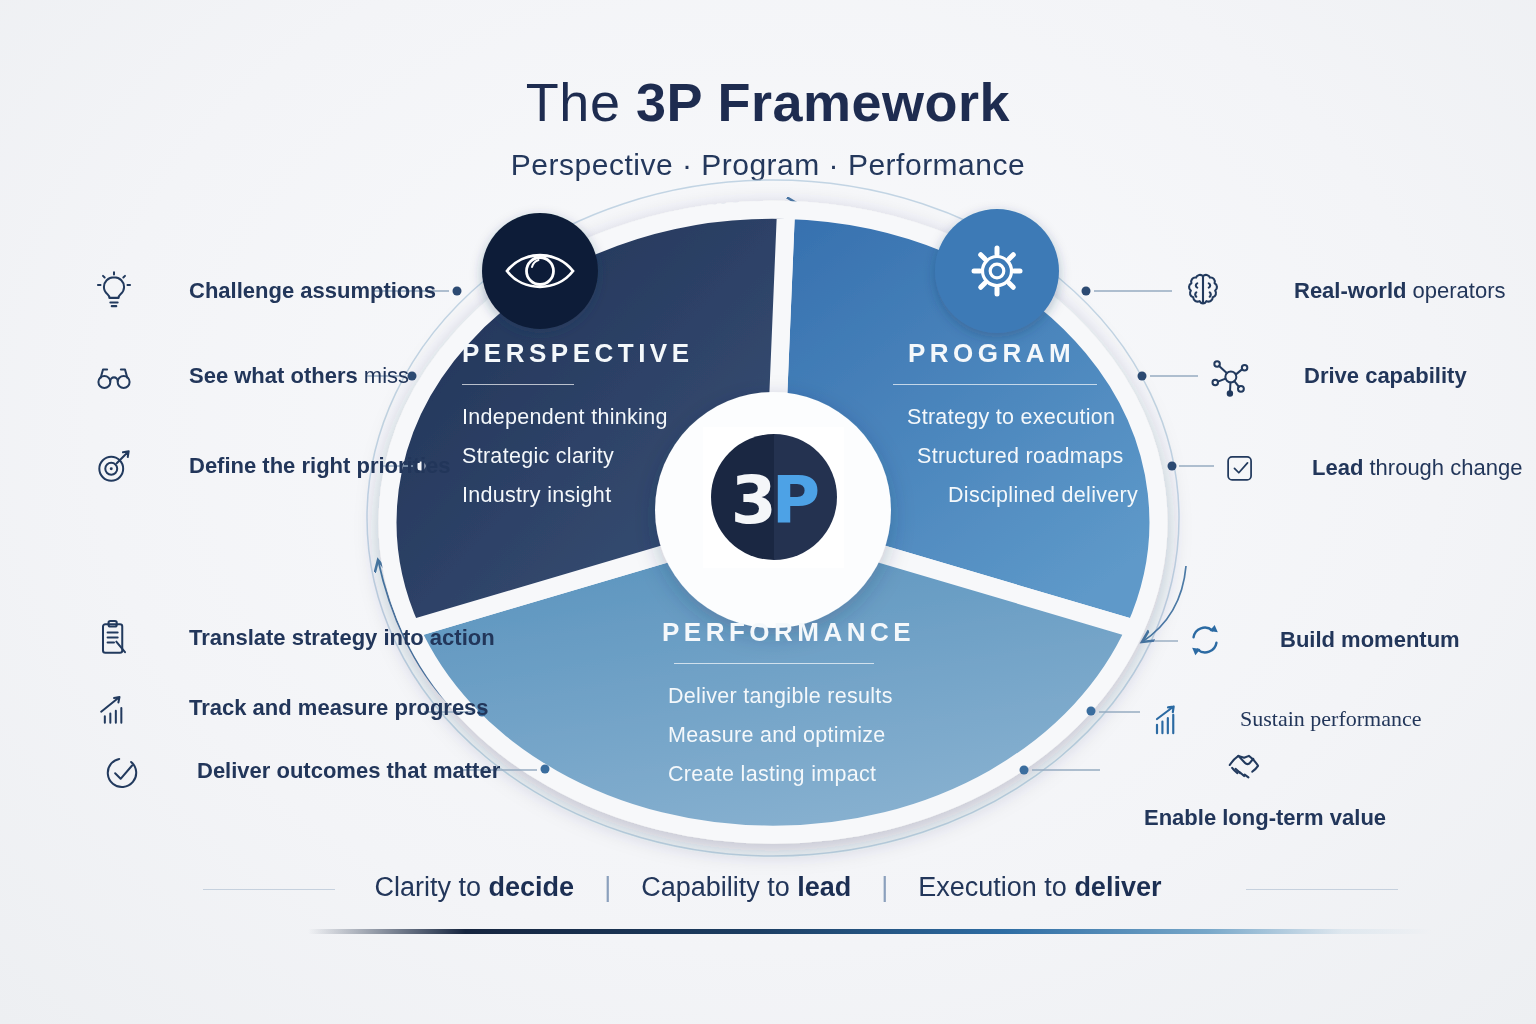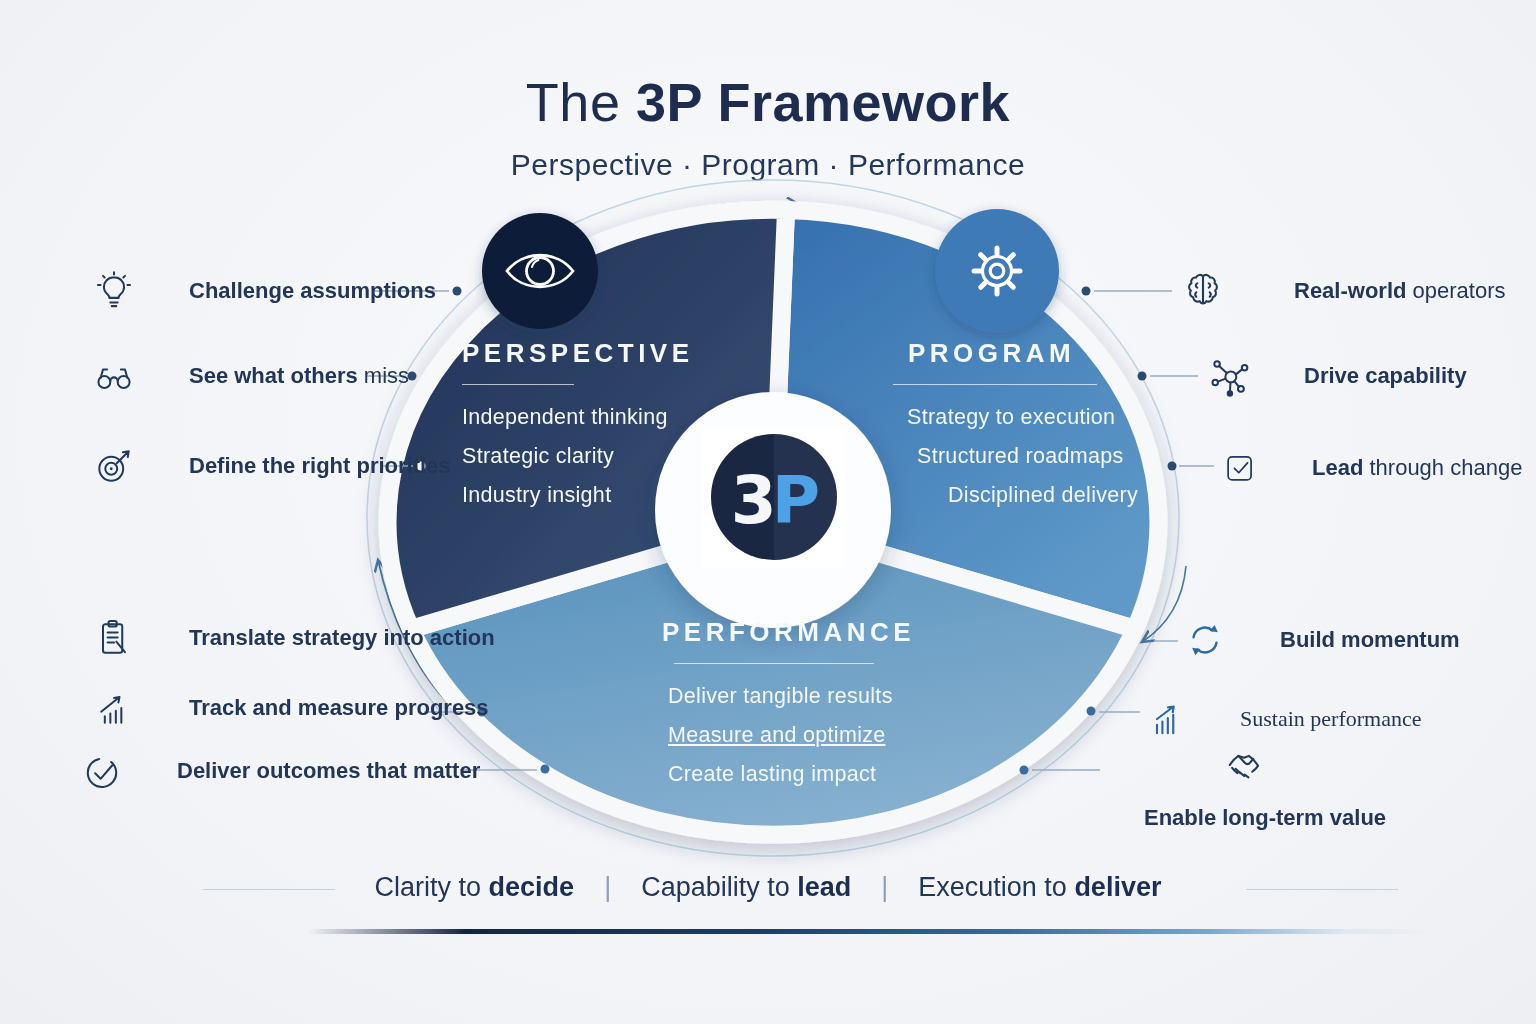--- a/index.html
+++ b/index.html
@@ -170,21 +170,21 @@
     <hr class="rule" style="width:204px;">
     <div class="item" style="margin-left:14px;">Strategy to execution</div>
     <div class="item" style="margin-left:24px;">Structured roadmaps</div>
     <div class="item" style="margin-left:55px;">Disciplined delivery</div>
   </div>
 
   <div class="seg" style="left:662px;top:617px;width:270px;">
     <h3>PERFORMANCE</h3>
     <hr class="rule" style="width:200px;margin-left:12px;">
     <div class="item" style="margin-left:6px;">Deliver tangible results</div>
-    <div class="item" style="margin-left:6px;text-decoration:underline;">Measure and optimize</div>
+    <div class="item" style="margin-left:6px;">Measure and optimize</div>
     <div class="item" style="margin-left:6px;">Create lasting impact</div>
   </div>
 
   <div class="co left" style="left:92px;top:263px;">
     <span class="ico">
       <svg width="44" height="44" viewBox="0 0 48 48" class="icon-line">
         <path d="M24 9c-6.6 0-11 5-11 10.5 0 3.6 1.8 6.2 3.9 8 1.4 1.2 2.1 2.4 2.1 4h10c0-1.6.7-2.8 2.1-4 2.1-1.8 3.9-4.4 3.9-8C35 14 30.6 9 24 9z"></path>
         <path d="M20 36.5h8M21.5 40.5h5"></path>
         <path d="M24 3.5V6M12 7.5l1.8 1.8M36 7.5l-1.8 1.8M6.5 17.5h2.8M38.7 17.5h2.8"></path>
       </svg>
@@ -231,21 +231,21 @@
   <div class="co left" style="left:92px;top:680px;">
     <span class="ico">
       <svg width="44" height="44" viewBox="0 0 48 48" class="icon-line">
         <path d="M14 40v-7M20 40V30M26 40V27M32 40V24"></path>
         <path d="M10 28 30 12M30 12l-6 1.2M30 12l-1.2 6"></path>
       </svg>
     </span>
     <span class="txt"><span class="strong">Track and measure progress</span><span class="light"></span></span>
   </div>
 
-  <div class="co left" style="left:80px;top:743px;">
+  <div class="co left" style="left:100px;top:743px;">
     <span class="ico">
       <svg width="44" height="44" viewBox="0 0 48 48" class="icon-line">
         <circle cx="24" cy="26" r="15.5" stroke-dasharray="83 14" transform="rotate(-50 24 26)"></circle>
         <path d="M16.5 26.5 22.5 32.5 35 18"></path>
       </svg>
     </span>
     <span class="txt"><span class="strong">Deliver outcomes that matter</span><span class="light"></span></span>
   </div>
 
   <div class="co right" style="left:1180px;top:263px;gap:32px;">

